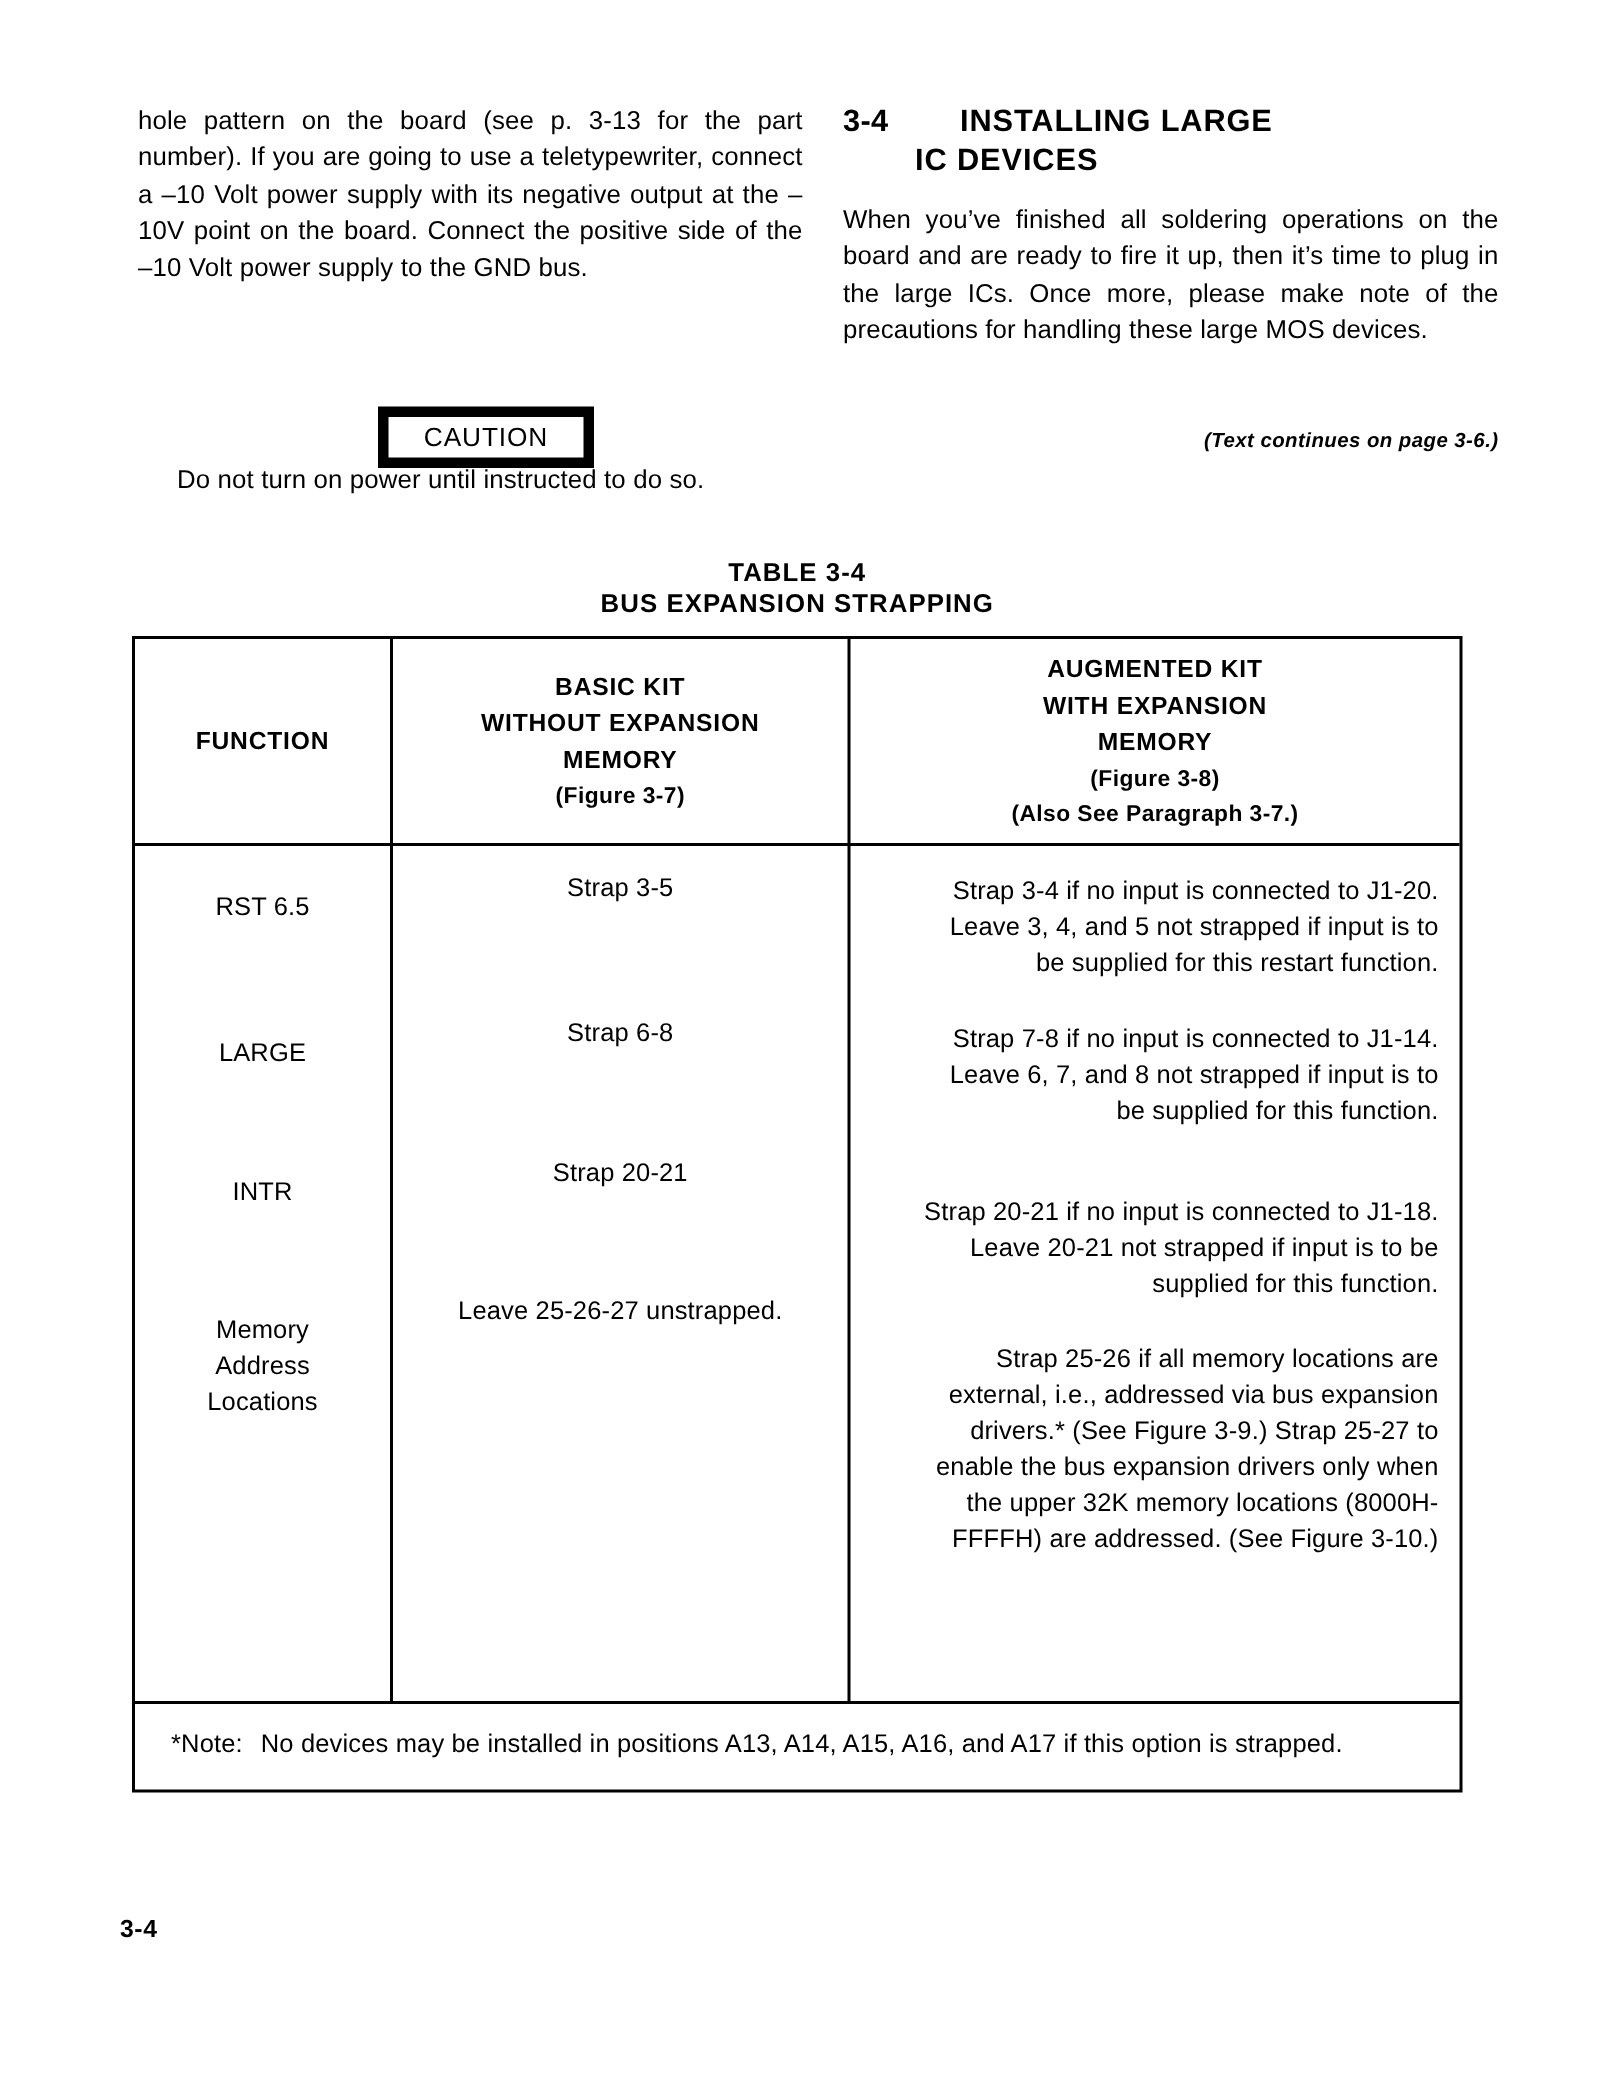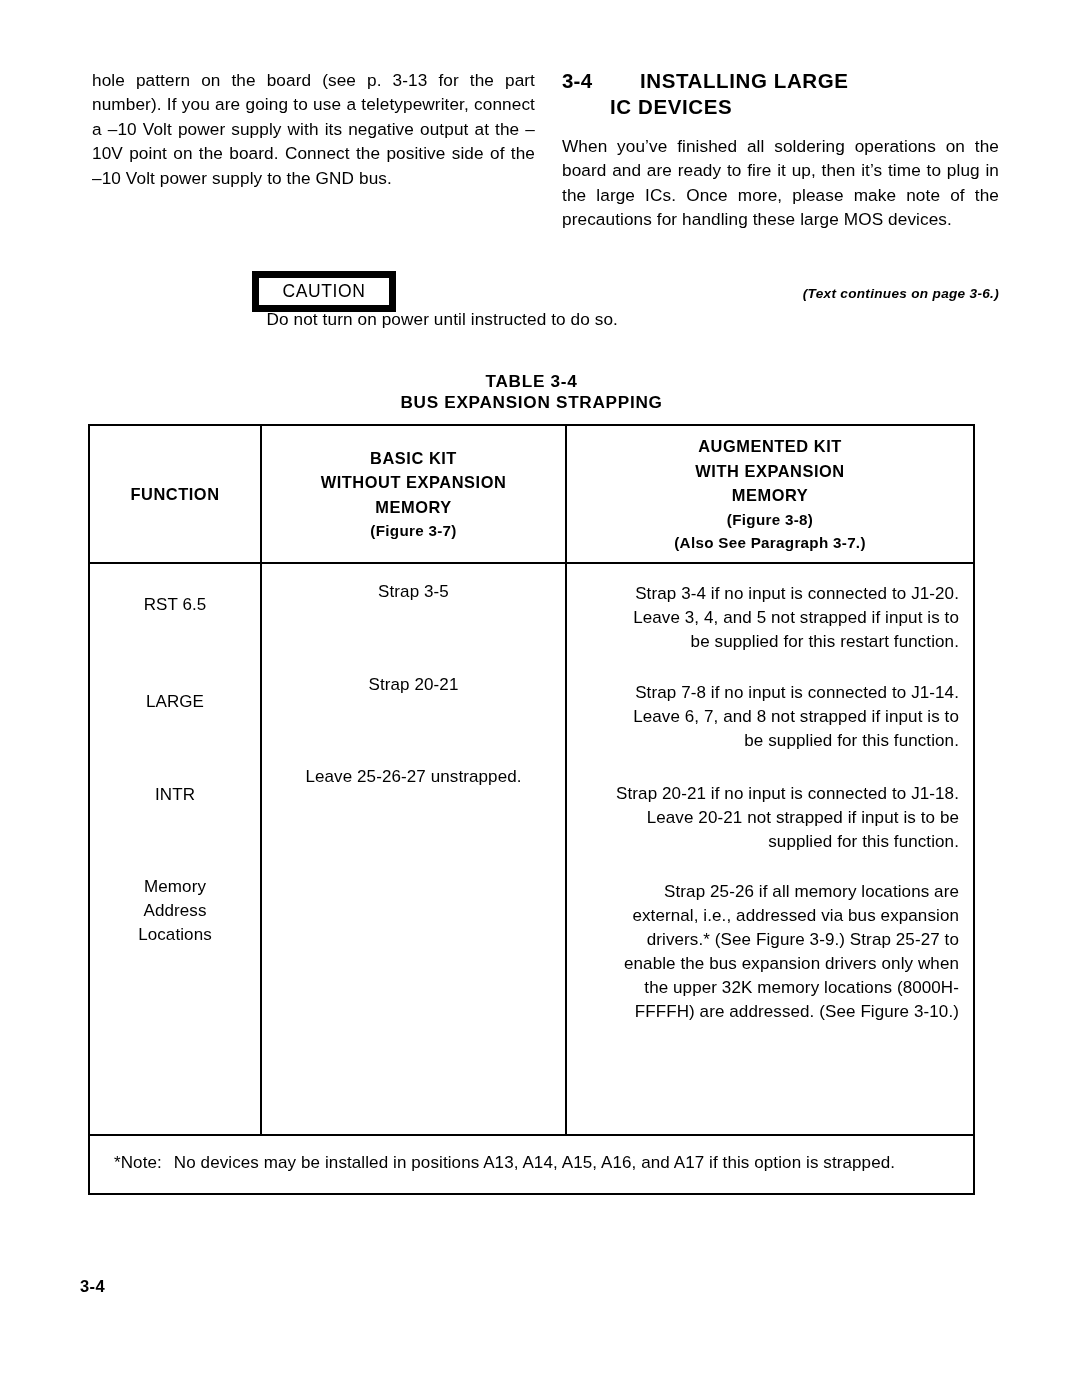--- a/index.html
+++ b/index.html
@@ -109,21 +109,20 @@
   }
 
   .caution-text {
     position: absolute;
     left: 118px;
     top: 307px;
     width: 500px;
     font-size: 17.2px;
     line-height: 24px;
     letter-spacing: 0.1px;
-    text-align: right;
   }
 
   
   .table-title {
     position: absolute;
     left: 88px;
     top: 371px;
     width: 887px;
     text-align: center;
   }
@@ -205,21 +204,21 @@
   .c3 .cellblk { text-align: right; padding-left: 45px; padding-right: 14px; }
 
   
   .r-rst  { margin-top: 16px; }
   .r-hold { margin-top: 73px; }
   .r-intr { margin-top: 69px; }
   .r-mem  { margin-top: 68px; }
 
   .r-rst-c3  { margin-top: 18px; }
   .r-hold-c3 { margin-top: 27px; }
-  .r-intr-c3 { margin-top: 29px; }
+  .r-intr-c3 { margin-top: 43px; }
   .r-mem-c3  { margin-top: 26px; }
 
   .mem-stack span { display: block; }
 
   
   .tbl-note {
     border-top: 2.5px solid #000;
     padding: 14px 0 18px 0;
   }
   .note-inner {
@@ -322,20 +321,23 @@
           <span>Memory</span>
           <span>Address</span>
           <span>Locations</span>
         </div>
       </div>
 
       <div class="c2">
         <div class="cellblk r-rst">
           <span>Strap 3-5</span>
         </div>
+        <div class="cellblk r-hold">
+          <span>Strap 6-8</span>
+        </div>
         <div class="cellblk r-intr">
           <span>Strap 20-21</span>
         </div>
         <div class="cellblk r-mem">
           <span>Leave 25-26-27 unstrapped.</span>
         </div>
       </div>
 
       <div class="c3">
         <div class="cellblk r-rst-c3">Strap 3-4 if no input is connected to J1-20. Leave 3, 4, and 5 not strapped if input is to be supplied for this restart function.</div>

